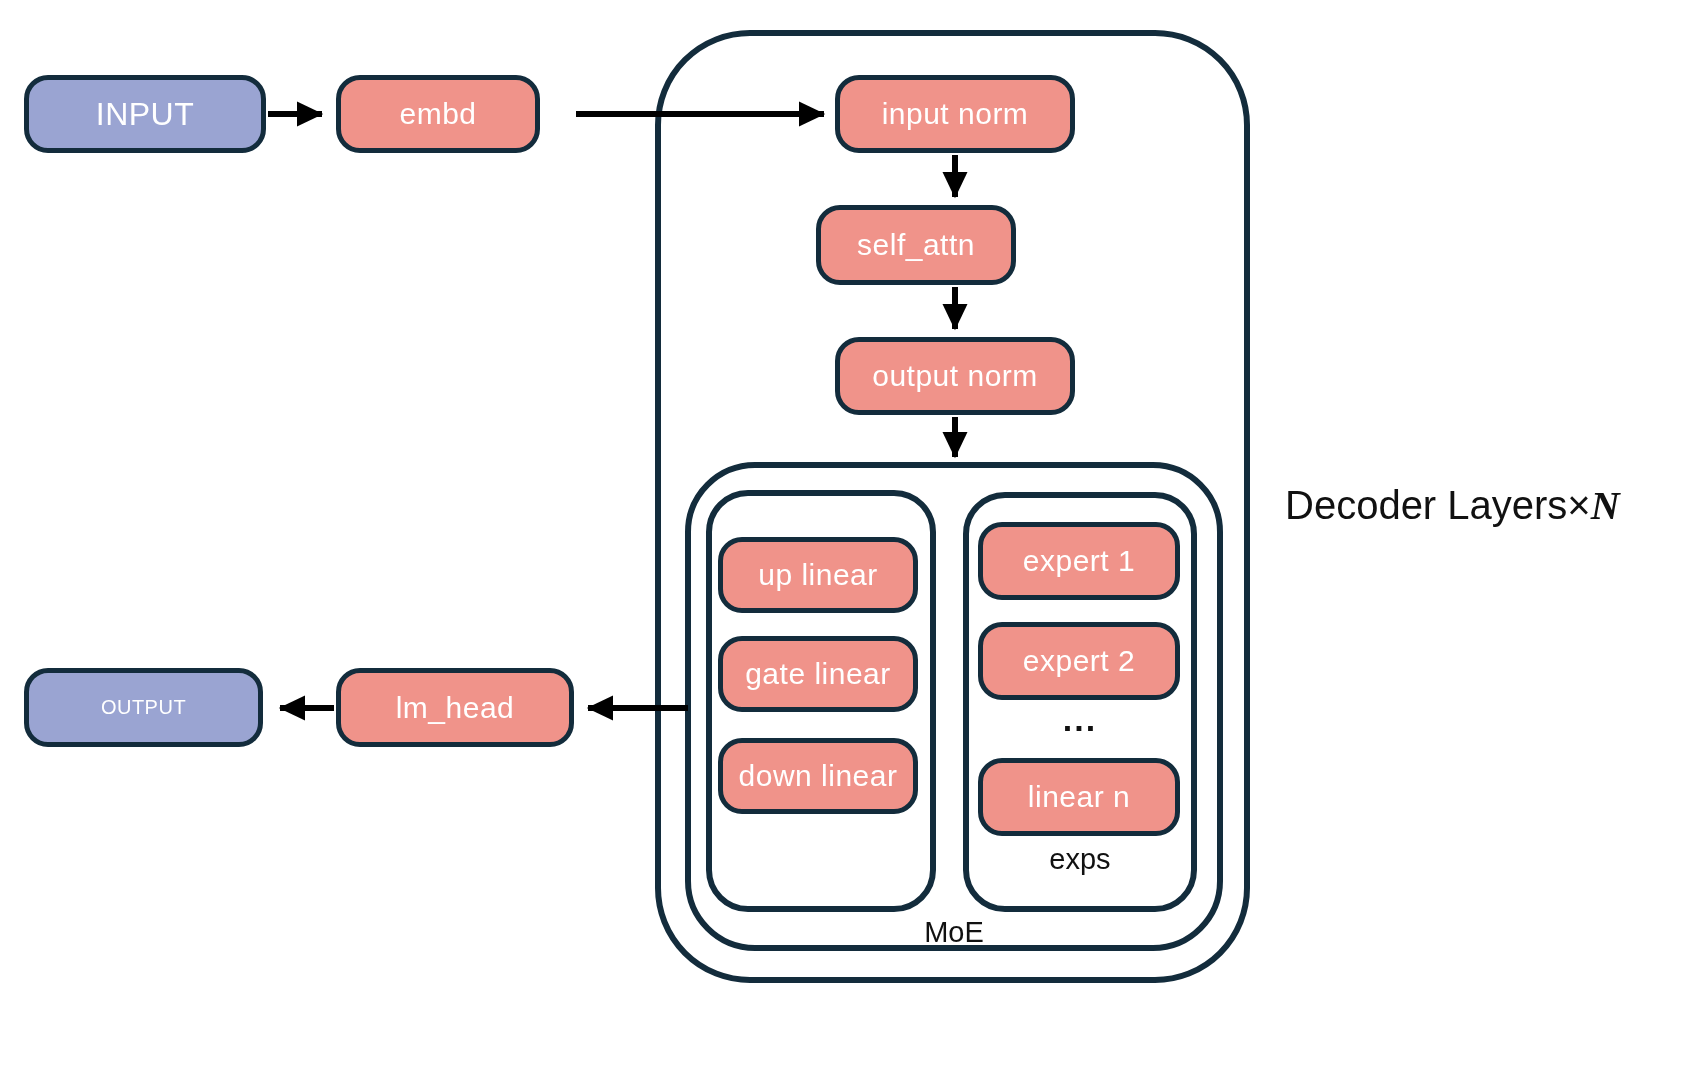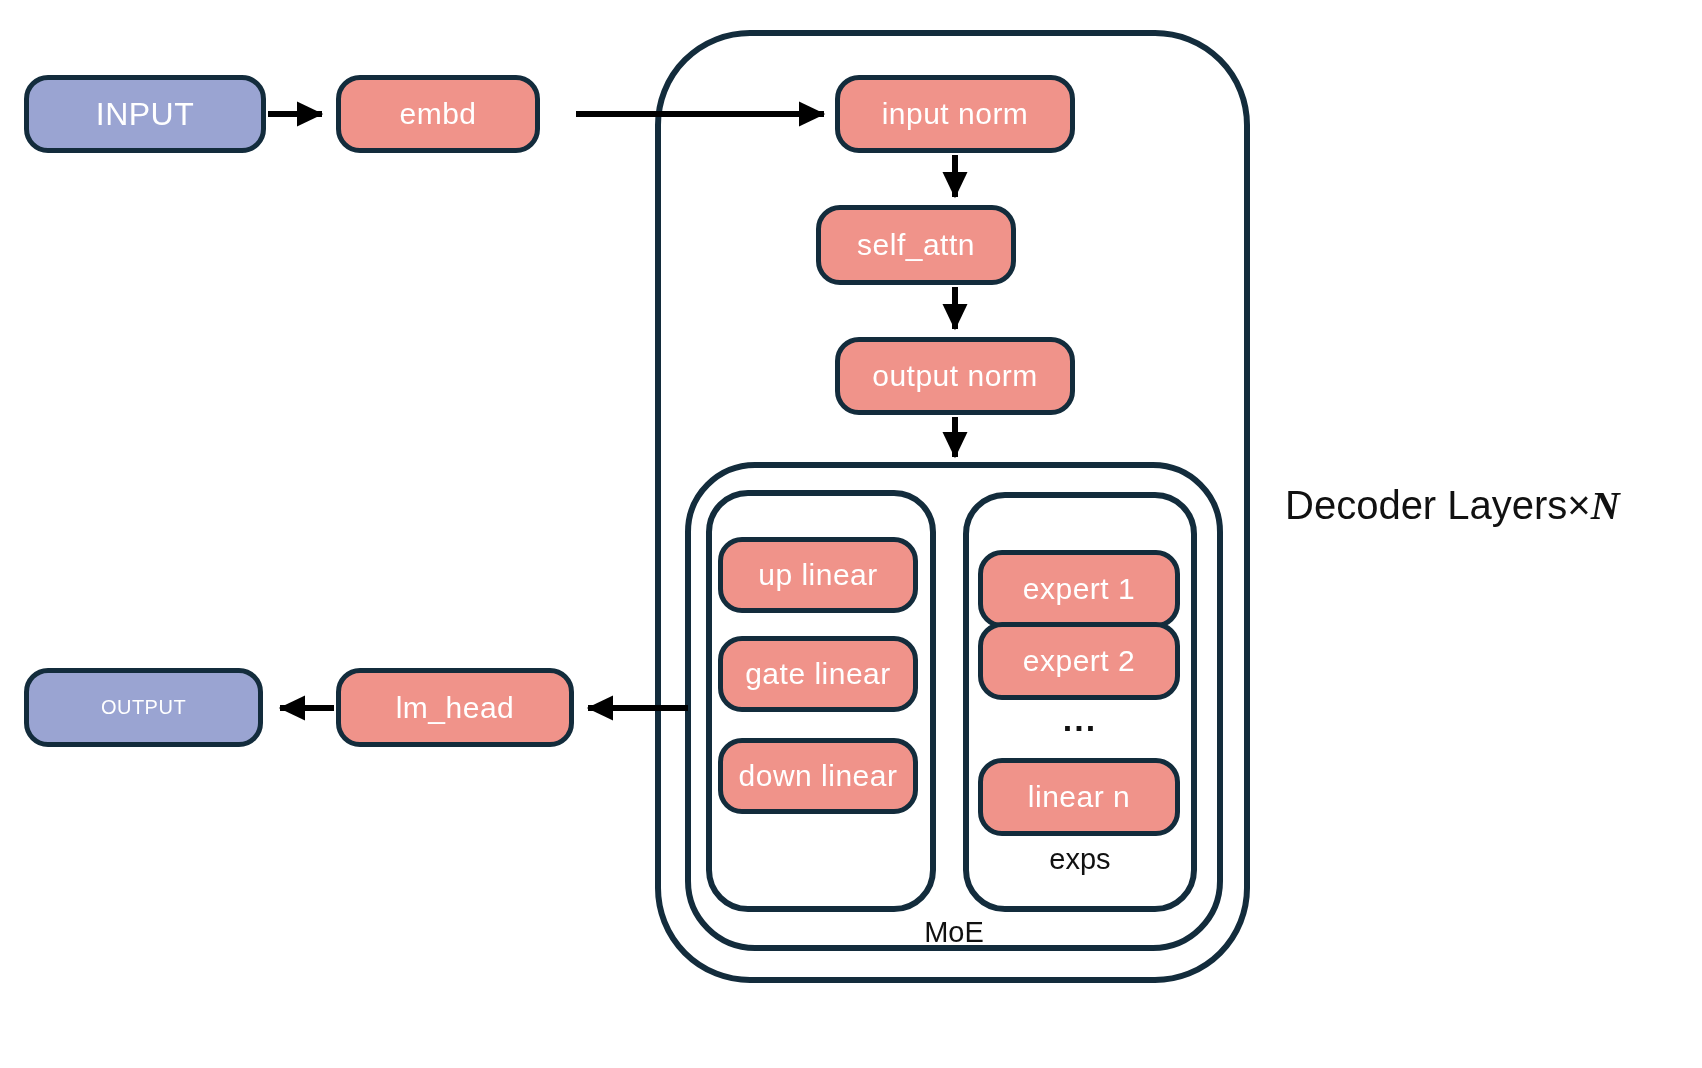--- a/index.html
+++ b/index.html
@@ -93,21 +93,21 @@
   <div class="node salmon" style="left:816px;top:205px;width:200px;height:80px;">self_attn</div>
 
   <div class="node salmon" style="left:835px;top:337px;width:240px;height:78px;">output norm</div>
 
   <div class="node salmon" style="left:718px;top:636px;width:200px;height:76px;">gate linear</div>
 
   <div class="node salmon" style="left:718px;top:537px;width:200px;height:76px;">up linear</div>
 
   <div class="node salmon" style="left:718px;top:738px;width:200px;height:76px;">down linear</div>
 
-  <div class="node salmon" style="left:978px;top:522px;width:202px;height:78px;margin-top:28px;">expert 1</div>
+  <div class="node salmon" style="left:978px;top:522px;width:202px;height:78px;">expert 1</div>
 
   <div class="node salmon" style="left:978px;top:622px;width:202px;height:78px;">expert 2</div>
 
   <div class="ellipsis" style="left:1028px;top:700px;width:104px;">...</div>
 
   <div class="node salmon" style="left:978px;top:758px;width:202px;height:78px;">linear n</div>
 
 
   <div class="caption" style="left:963px;top:843px;width:234px;">exps</div>
 

